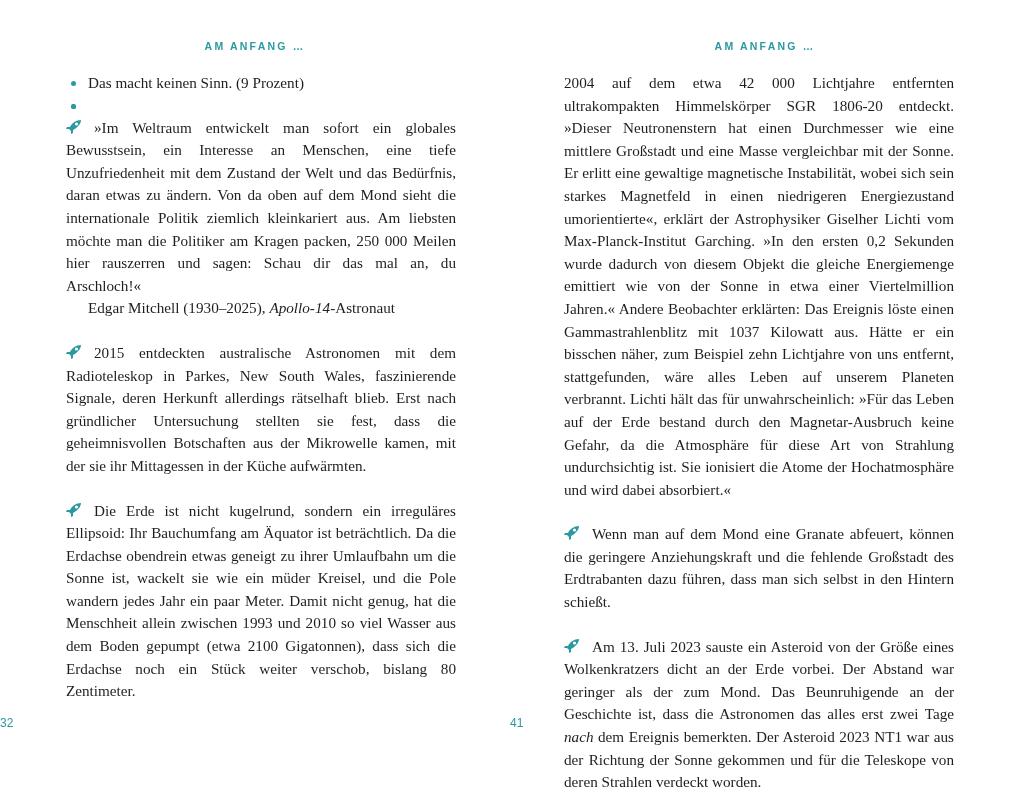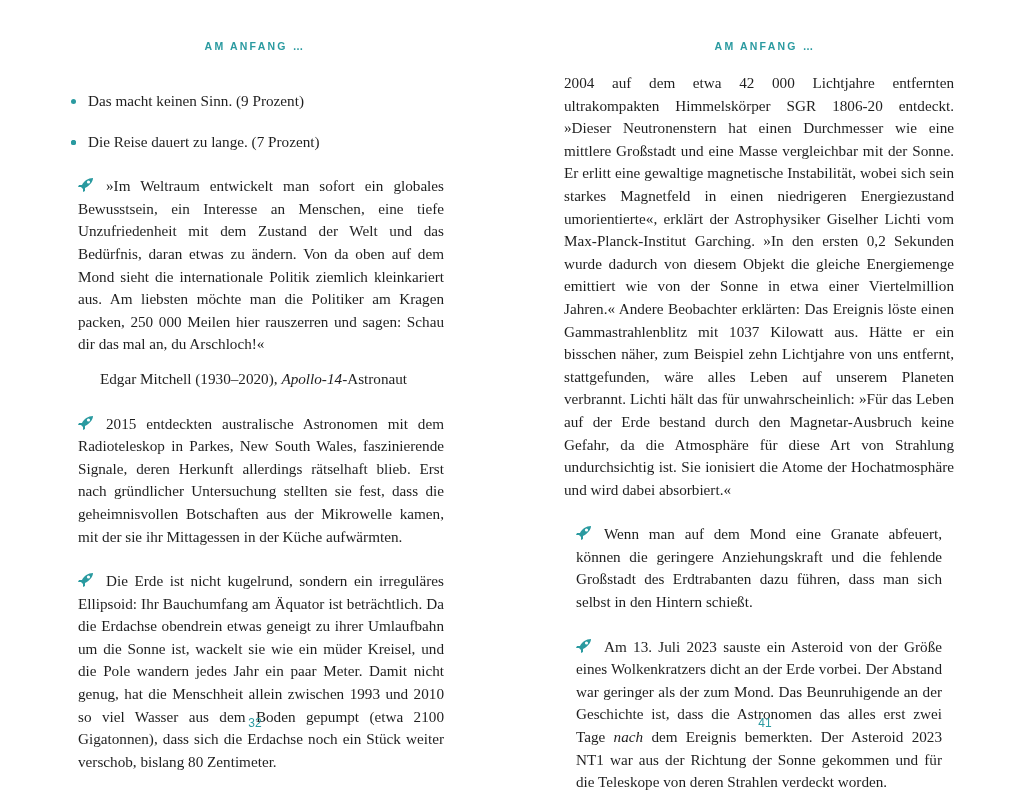--- a/index.html
+++ b/index.html
@@ -4,56 +4,56 @@
 <style>
   html, body { margin: 0; padding: 0; background: #ffffff; }
   body { width: 1020px; height: 790px; position: relative; overflow: hidden;
          font-family: "Liberation Serif", "DejaVu Serif", serif; color: #1e1e1e; }
   .page { position: absolute; top: 0; width: 510px; height: 790px; }
   .page.left { left: 0; }
   .page.right { left: 510px; }
   .running-head { position: absolute; top: 40px; left: 0; width: 100%; text-align: center;
                   font-family: "Liberation Sans", "DejaVu Sans", sans-serif; font-weight: bold;
                   font-size: 10.5px; letter-spacing: 2.2px; color: #2a9aa0; }
-  .folio { position: absolute; top: 716px; left: 0; width: 100%; text-align: center;
+  .folio { position: absolute; top: 716px; left: 0; width: 100%; text-align: left;
            font-family: "Liberation Sans", "DejaVu Sans", sans-serif; font-size: 12px; color: #2a9aa0; }
   .text-block { position: absolute; top: 72px; width: 390px; font-size: 15.2px; line-height: 22.6px;
                 text-align: justify; hyphens: manual; }
   .page.left .text-block { left: 66px; }
   .page.right .text-block { left: 54px; }
   ul.bullets { list-style: none; margin: 0; padding: 0; }
-  ul.bullets li { position: relative; padding-left: 22px; text-align: left; margin-top: 18px; }
+  ul.bullets li { position: relative; padding-left: 22px; text-align: left; }
   ul.bullets li .dot { position: absolute; left: 5px; top: 9px; width: 5px; height: 5px; border-radius: 50%; background: #2a9aa0; }
   .entry { margin-top: 22px; }
-  .entry p { margin: 12px; }
+  .entry p { margin: 0; }
   .rocket { display: inline-block; width: 16px; height: 14px; vertical-align: -1px; margin-right: 12px; }
   .attribution { text-indent: 22px; text-align: left; }
   em { font-style: italic; text-align: center; }
 </style>
 </head>
 <body>
 
 <div class="page left">
   <div class="running-head">AM ANFANG …</div>
 
   <div class="text-block">
     <ul class="bullets">
       <li><span class="dot"></span><span>Das macht keinen Sinn. (9 Prozent)</span></li>
       <li><span class="dot"></span></li>
-      <li><span class="dot"></span><span>Die Reise dauert zu lange. (7 Prozent)</span></li>
+      <li><span class="dot"></span></li>
     </ul>
 
     <div class="entry">
       <p>
         <svg class="rocket" viewBox="0 0 16 14">
             <path d="M15 0 C10 0 6 3 4 7 L1 7 L0 9 L3 9 L5 11 L5 14 L7 13 L7 10 C11 8 15 4 15 0 Z" fill="#2a9aa0"></path>
             <circle cx="10.5" cy="4" r="1.6" fill="#fff"></circle>
           </svg><span>»Im Weltraum entwickelt man sofort ein globales Bewusstsein, ein Interesse an Menschen, eine tiefe Unzufriedenheit mit dem Zustand der Welt und das Bedürfnis, daran etwas zu ändern. Von da oben auf dem Mond sieht die internationale Politik ziemlich kleinkariert aus. Am liebsten möchte man die Politiker am Kragen packen, 250 000 Meilen hier rauszerren und sagen: Schau dir das mal an, du Arschloch!«</span>
       </p>
-      <p class="attribution"><span>Edgar Mitchell (1930–2020), </span><em>Apollo-14</em><span>-Astronaut</span></p>
+      <p class="attribution"><span>Edgar Mitchell (1930–2025), </span><em>Apollo-14</em><span>-Astronaut</span></p>
     </div>
 
     <div class="entry">
       <p>
         <svg class="rocket" viewBox="0 0 16 14">
             <path d="M15 0 C10 0 6 3 4 7 L1 7 L0 9 L3 9 L5 11 L5 14 L7 13 L7 10 C11 8 15 4 15 0 Z" fill="#2a9aa0"></path>
             <circle cx="10.5" cy="4" r="1.6" fill="#fff"></circle>
           </svg><span>2015 entdeckten australische Astronomen mit dem Radioteleskop in Parkes, New South Wales, faszinierende Signale, deren Herkunft allerdings rätselhaft blieb. Erst nach gründlicher Untersuchung stellten sie fest, dass die geheimnisvollen Botschaften aus der Mikrowelle kamen, mit der sie ihr Mittagessen in der Küche aufwärmten.</span>
       </p>
     </div>

